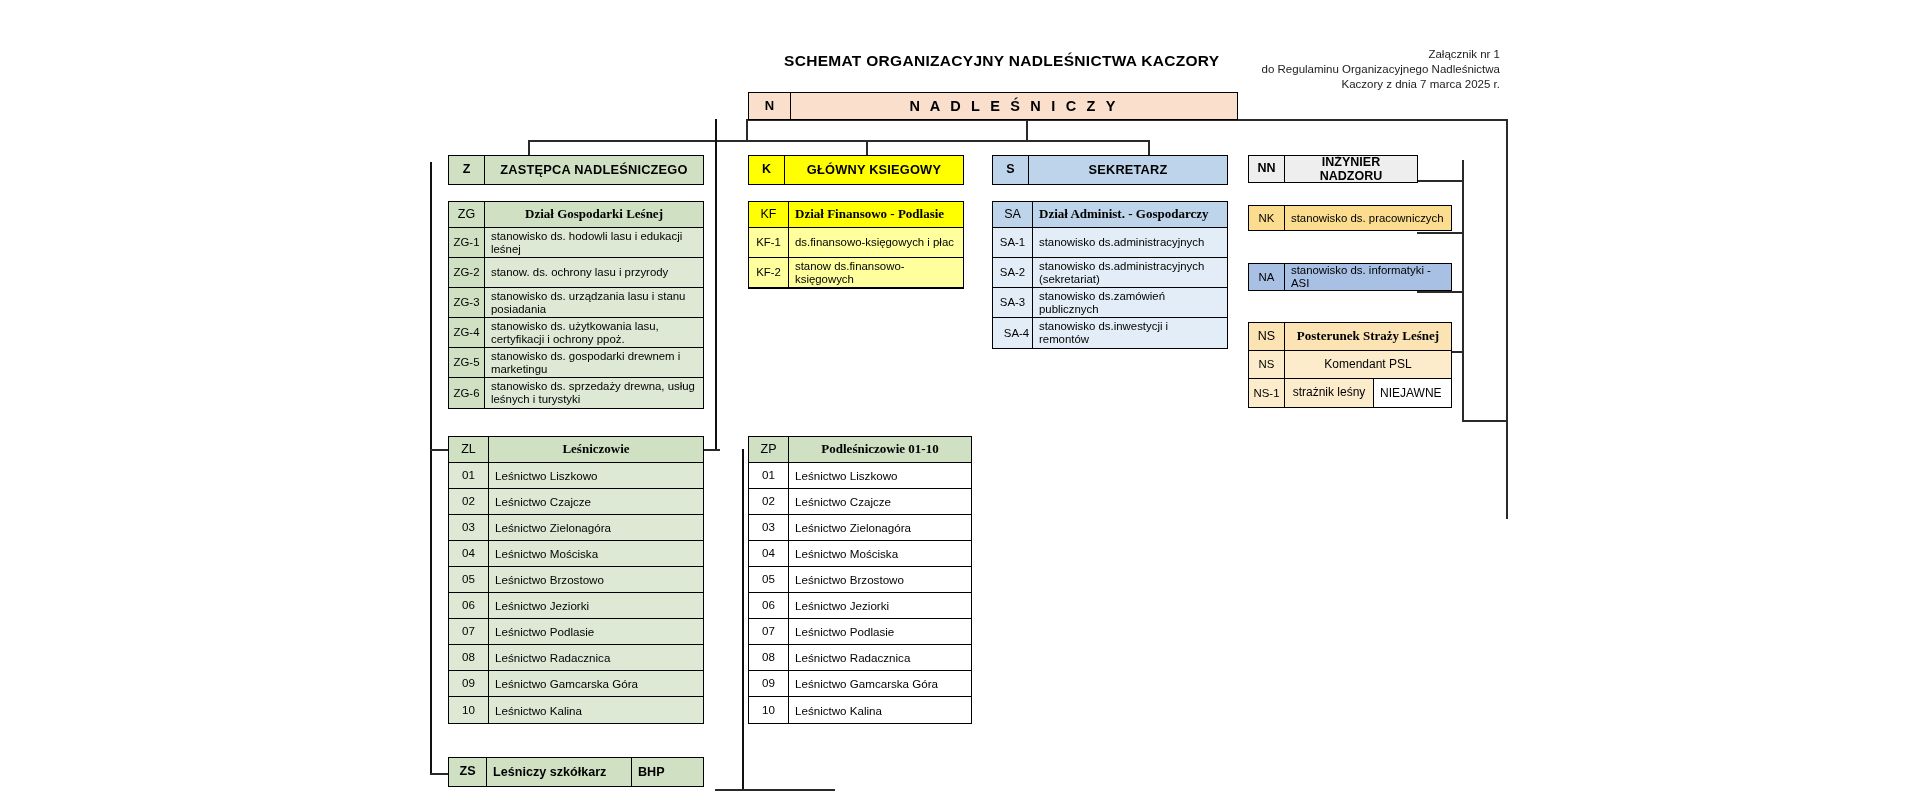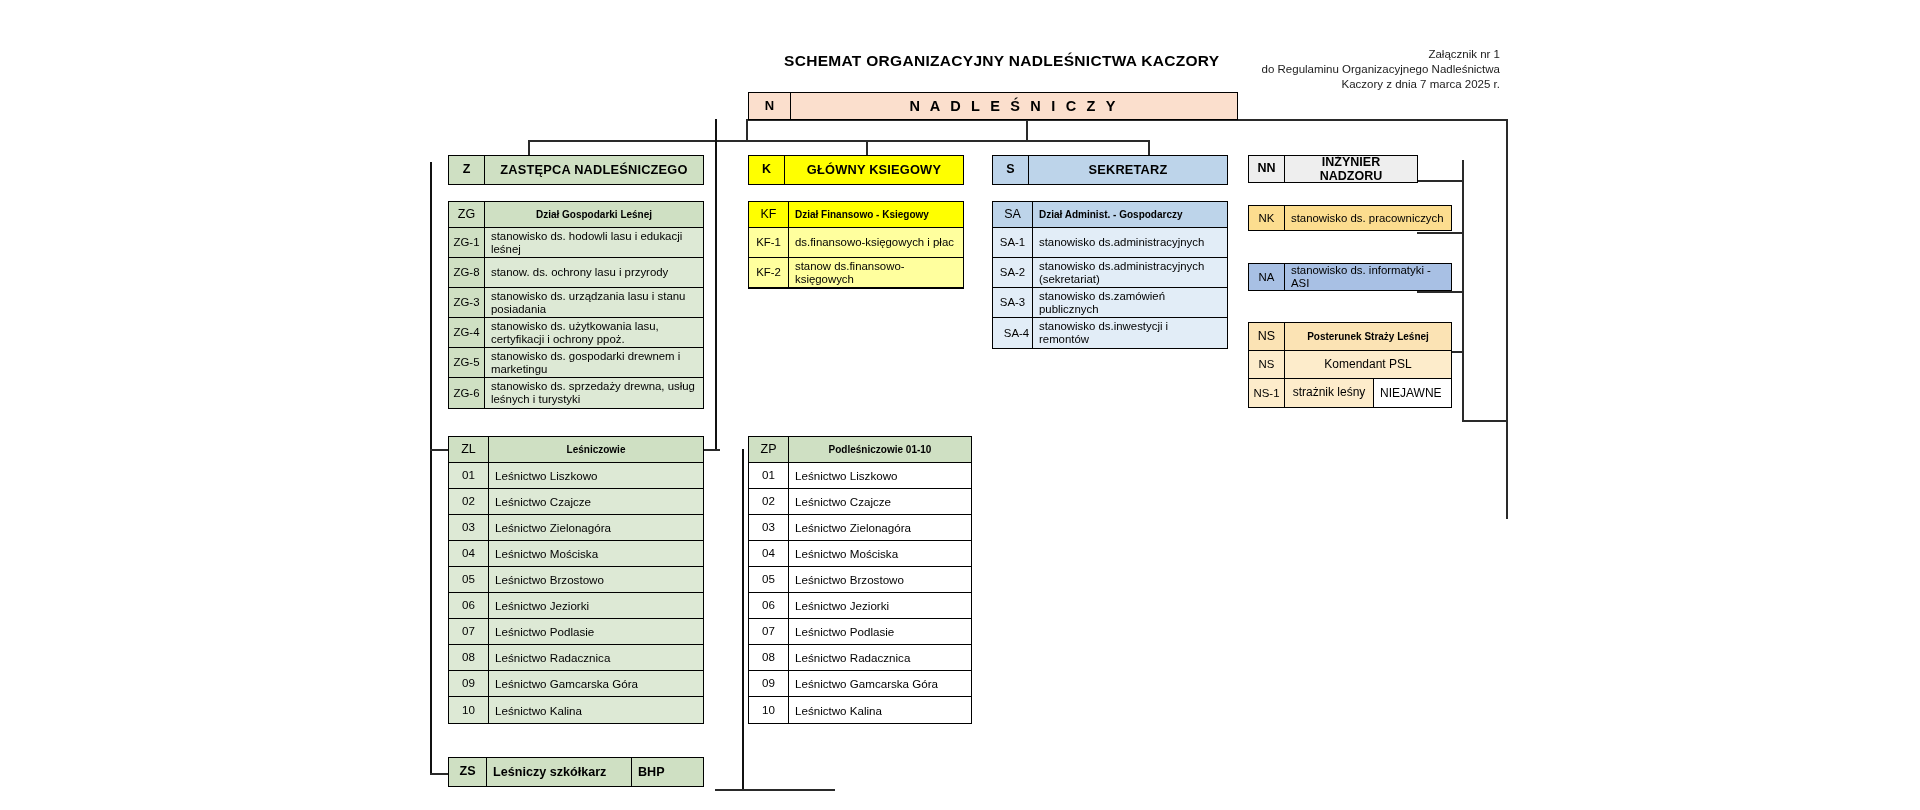--- a/index.html
+++ b/index.html
@@ -74,21 +74,21 @@
   .c-blue .code, .c-blue .label { background: #bdd4ea; }
   .c-grey .code, .c-grey .label { background: #eeeeee; }
   .c-gold .code, .c-gold .label { background: #fcdd8f; }
   .c-steel .code, .c-steel .label { background: #a8c0e4; }
 
   
   .t-hdr1 { font-size: 14.5px; font-weight: bold; letter-spacing: 3.2px; }
   .t-hdr1c { font-size: 13px; font-weight: bold; }
   .t-hdr2 { font-size: 12.8px; font-weight: bold; letter-spacing: .2px; }
   .t-hdr2c { font-size: 12.5px; font-weight: bold; }
-  .t-dept { font-size: 10px; font-weight: bold; }
+  .t-dept { font-size: 13px; font-weight: bold; font-family: Liberation Serif, serif; }
   .t-deptc { font-size: 12.5px; font-weight: normal; }
   .t-row { font-size: 11.4px; font-weight: normal; }
   .t-rowc { font-size: 11.4px; font-weight: normal; }
   .t-listc { font-size: 11.6px; font-weight: normal; }
   .t-list { font-size: 11.6px; font-weight: normal; }
   .t-bold12 { font-size: 12.6px; font-weight: bold; }
   .t-norm12 { font-size: 12px; font-weight: normal; }
 
   
   .subcell {
@@ -177,21 +177,21 @@
     <div style="display:flex; height:26px; border-bottom:1.5px solid #000;">
       <div class="code t-deptc c-green" style="width:36px; background:#cfe0c3;">ZG</div>
       <div class="label ctr t-dept" style="background:#cfe0c3;">Dział Gospodarki Leśnej</div>
     </div>
     <div id="zg-rows">
         <div class="row-item" style="display: flex; height: 30px; border-bottom: 1.5px solid rgb(0, 0, 0);">
           <div class="code t-rowc" style="width: 36px; background: rgb(207, 224, 195);">ZG-1</div>
           <div class="label t-row" style="background: rgb(221, 233, 213);">stanowisko ds. hodowli lasu i edukacji leśnej</div>
         </div>
         <div class="row-item" style="display: flex; height: 30px; border-bottom: 1.5px solid rgb(0, 0, 0);">
-          <div class="code t-rowc" style="width: 36px; background: rgb(207, 224, 195);">ZG-8</div>
+          <div class="code t-rowc" style="width: 36px; background: rgb(207, 224, 195);">ZG-2</div>
           <div class="label t-row" style="background: rgb(221, 233, 213);">stanow. ds. ochrony lasu i przyrody</div>
         </div>
         <div class="row-item" style="display: flex; height: 30px; border-bottom: 1.5px solid rgb(0, 0, 0);">
           <div class="code t-rowc" style="width: 36px; background: rgb(207, 224, 195);">ZG-3</div>
           <div class="label t-row" style="background: rgb(221, 233, 213);">stanowisko ds. urządzania lasu i stanu posiadania</div>
         </div>
         <div class="row-item" style="display: flex; height: 30px; border-bottom: 1.5px solid rgb(0, 0, 0);">
           <div class="code t-rowc" style="width: 36px; background: rgb(207, 224, 195);">ZG-4</div>
           <div class="label t-row" style="background: rgb(221, 233, 213);">stanowisko ds. użytkowania lasu, certyfikacji i ochrony ppoż.</div>
         </div>
@@ -203,21 +203,21 @@
           <div class="code t-rowc" style="width: 36px; background: rgb(207, 224, 195);">ZG-6</div>
           <div class="label t-row" style="background: rgb(221, 233, 213);">stanowisko ds. sprzedaży drewna, usług leśnych i turystyki</div>
         </div>
       </div>
   </div>
 
   <div style="position:absolute; left:748px; top:201px; width:216px;
               border:1.5px solid #000;">
     <div style="display:flex; height:26px; border-bottom:1.5px solid #000;">
       <div class="code t-deptc" style="width:40px; background:#ffff00;">KF</div>
-      <div class="label t-dept" style="background:#ffff00;">Dział Finansowo - Ksiegowy</div>
+      <div class="label t-dept" style="background:#ffff00;">Dział Finansowo - Podlasie</div>
     </div>
     <div id="kf-rows">
         <div class="row-item" style="display: flex; height: 30px; border-bottom: 1.5px solid rgb(0, 0, 0);">
           <div class="code t-rowc" style="width: 40px; background: rgb(255, 255, 158);">KF-1</div>
           <div class="label t-row" style="background: rgb(255, 255, 158);">ds.finansowo-księgowych i płac</div>
         </div>
         <div class="row-item" style="display: flex; height: 30px; border-bottom: 1.5px solid rgb(0, 0, 0);">
           <div class="code t-rowc" style="width: 40px; background: rgb(255, 255, 158);">KF-2</div>
           <div class="label t-row" style="background: rgb(255, 255, 158);">stanow ds.finansowo-księgowych</div>
         </div>

